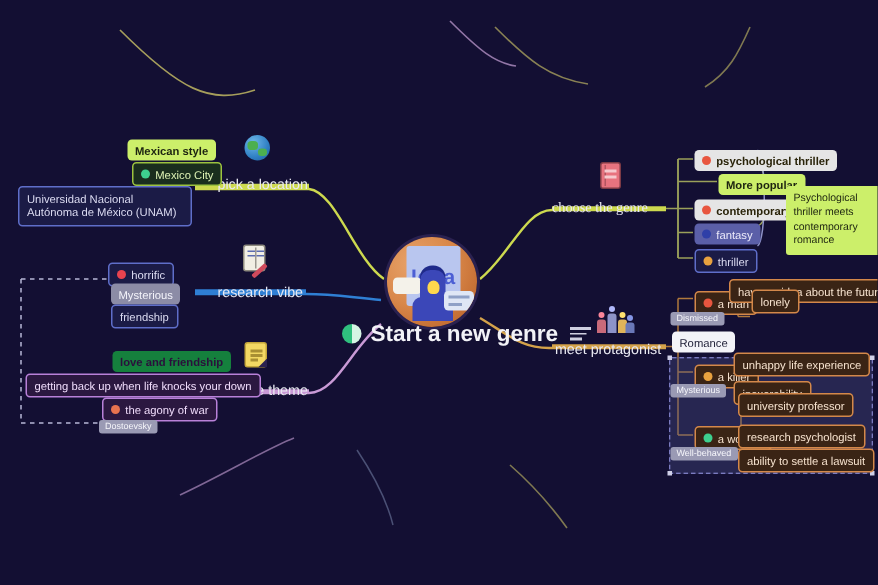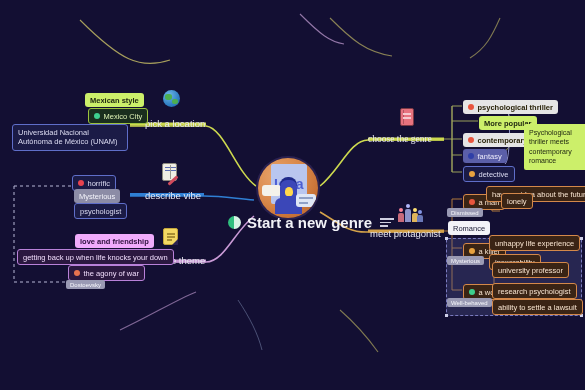--- a/index.html
+++ b/index.html
@@ -143,21 +143,21 @@
   .chip .bullet { width:6px; height:6px; border-radius:50%; flex:0 0 auto; }
 
   
   .chip.green  { background:#ccef6a; color:#1d2410; font-weight:bold; }
   .chip.hl     { background:#e5e5e5; color:#2a240a; font-weight:bold; }
   .chip.dark-green { border:1px solid #9cc23f; background:#1a2e1e; color:#dff3b6; }
 
   .chip.violet { border:1px solid #5f6ec9; background:#1b1b46; color:#dcdcf2; }
   .chip.violet-fill { background:#5b5fa8; color:#eceafb; }
   .chip.purple { border:1px solid #b981d9; background:#2b1840; color:#f0dcfb; }
-  .chip.purple-fill { background:#f0abfc; color:#2b0f3c; font-weight:bold; }
+  .chip.purple-fill { background:#15803d; color:#2b0f3c; font-weight:bold; }
   .chip.orange { border:1px solid #d4884a; background:#3a2415; color:#f7e3cf; }
   .chip.grey-fill { background:#8c8ca6; color:#f4f4fb; }
   .chip.white-fill { background:#f3f3f8; color:#22223a; }
 
   .tag {
     position:absolute; font-size:6px; padding:1.5px 4px; border-radius:2px;
     background:#9a9ab4; color:#f6f6fb; white-space:nowrap;
   }
 
   .note-green {
@@ -266,31 +266,31 @@
   <div class="branch-icon" style="left:162px; top:163px;">
     <div class="ic-book">
       <span class="spine"></span>
       <span class="ln" style="left:2px; top:3px; width:5px;"></span>
       <span class="ln" style="left:2px; top:6px; width:5px;"></span>
       <span class="ln" style="left:8px; top:3px; width:5px;"></span>
       <span class="ln" style="left:8px; top:6px; width:5px;"></span>
       <span class="pen"></span>
     </div>
   </div>
-  <div class="branch-label" style="left:145px; top:190px;">describe vibe</div>
+  <div class="branch-label" style="left:145px; top:190px;">research vibe</div>
 
   <div class="chip violet" style="left:72px; top:175px;">
     <span class="bullet" style="background:#e8434f"></span>
     <span>horrific</span>
   </div>
   <div class="chip grey-fill" style="left:74px; top:189px;">
     <span>Mysterious</span>
   </div>
   <div class="chip violet" style="left:74px; top:203px;">
-    <span>psychologist</span>
+    <span>friendship</span>
   </div>
 
   <div class="branch-icon" style="left:163px; top:228px;">
     <div class="ic-note">
       <span class="ln" style="top:4px; width:8px;"></span>
       <span class="ln" style="top:7px; width:8px;"></span>
       <span class="ln" style="top:10px; width:5px;"></span>
       <span class="fold"></span>
     </div>
   </div>
@@ -327,21 +327,21 @@
   <div class="chip hl" style="left:463px; top:133px;">
     <span class="bullet" style="background:#e8563f"></span>
     <span>contemporary romance</span>
   </div>
   <div class="chip violet-fill" style="left:463px; top:149px;">
     <span class="bullet" style="background:#2f3fa8"></span>
     <span>fantasy</span>
   </div>
   <div class="chip violet" style="left:463px; top:166px;">
     <span class="bullet" style="background:#e8a23f"></span>
-    <span>detective</span>
+    <span>thriller</span>
   </div>
   <div class="note-green" style="left:524px; top:124px;">Psychological thriller meets contemporary romance</div>
 
   <div class="branch-icon" style="left:398px; top:204px; width:26px;">
     <div class="ic-people">
       <span class="p p1"></span>
         <span class="p p2"></span>
         <span class="p p3"></span>
         <span class="p p4"></span>
     </div>

